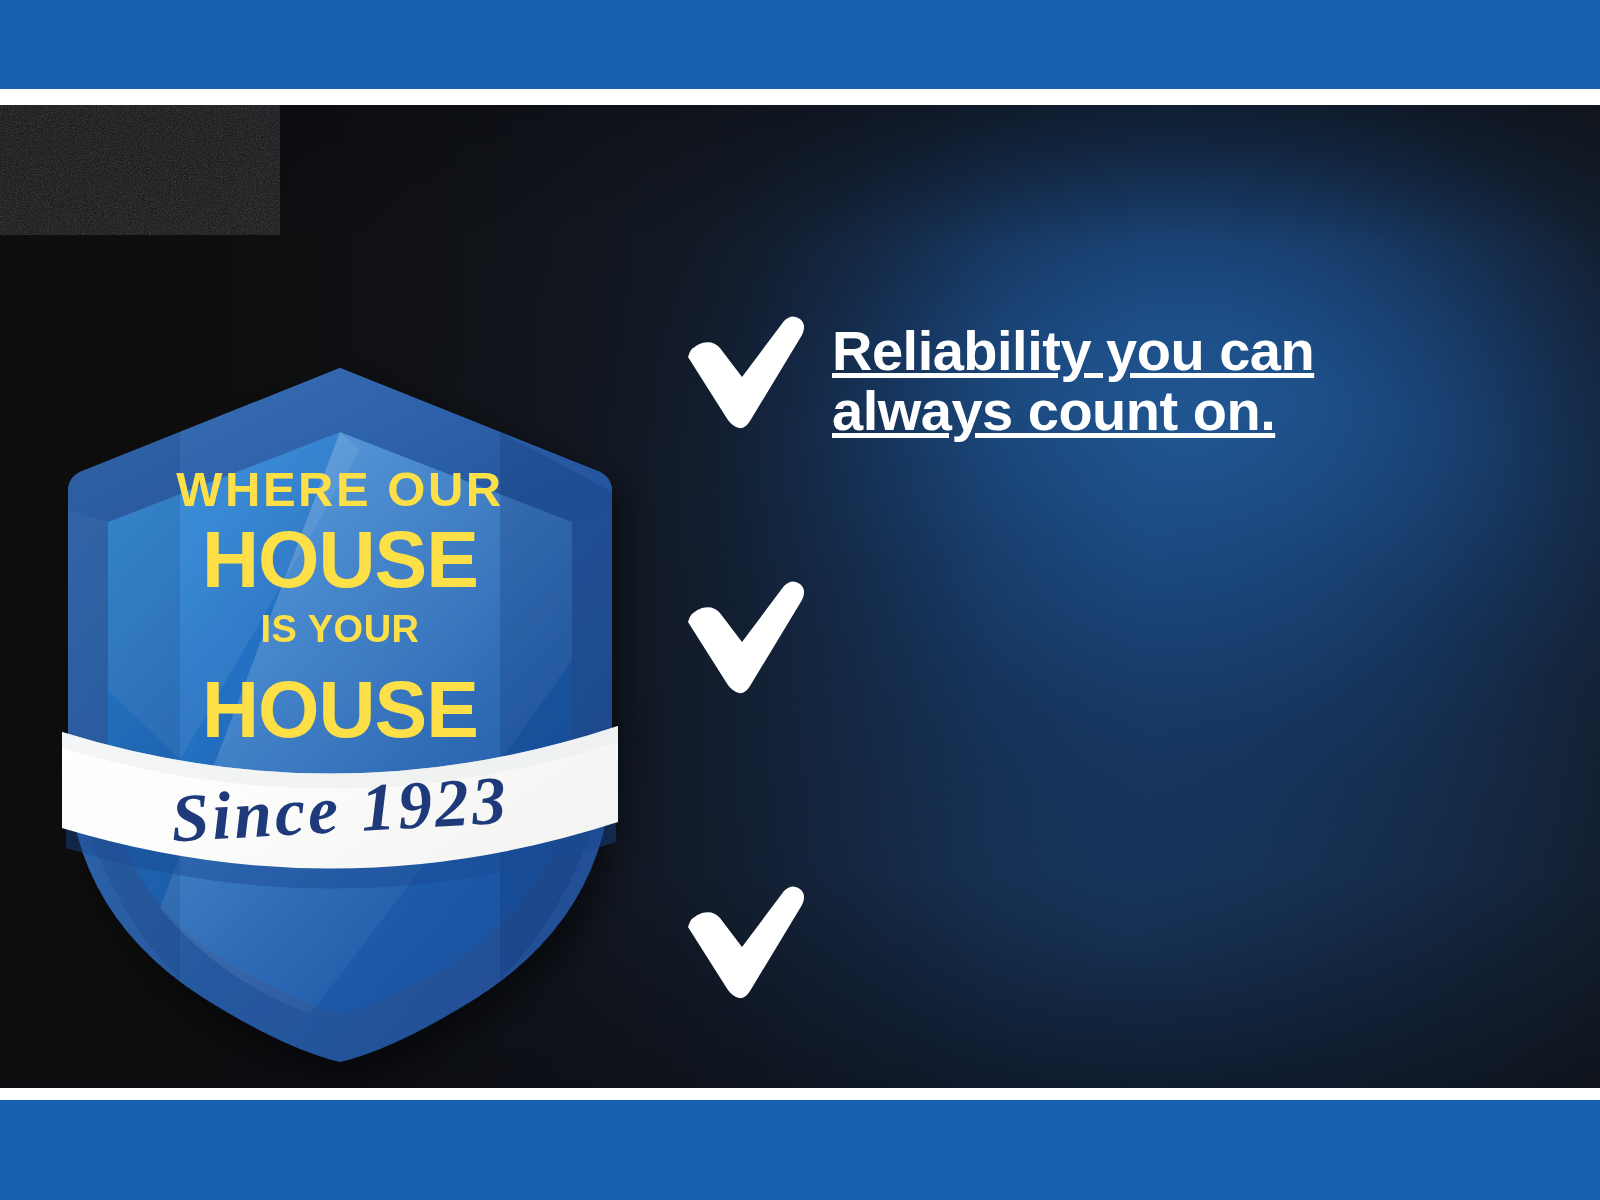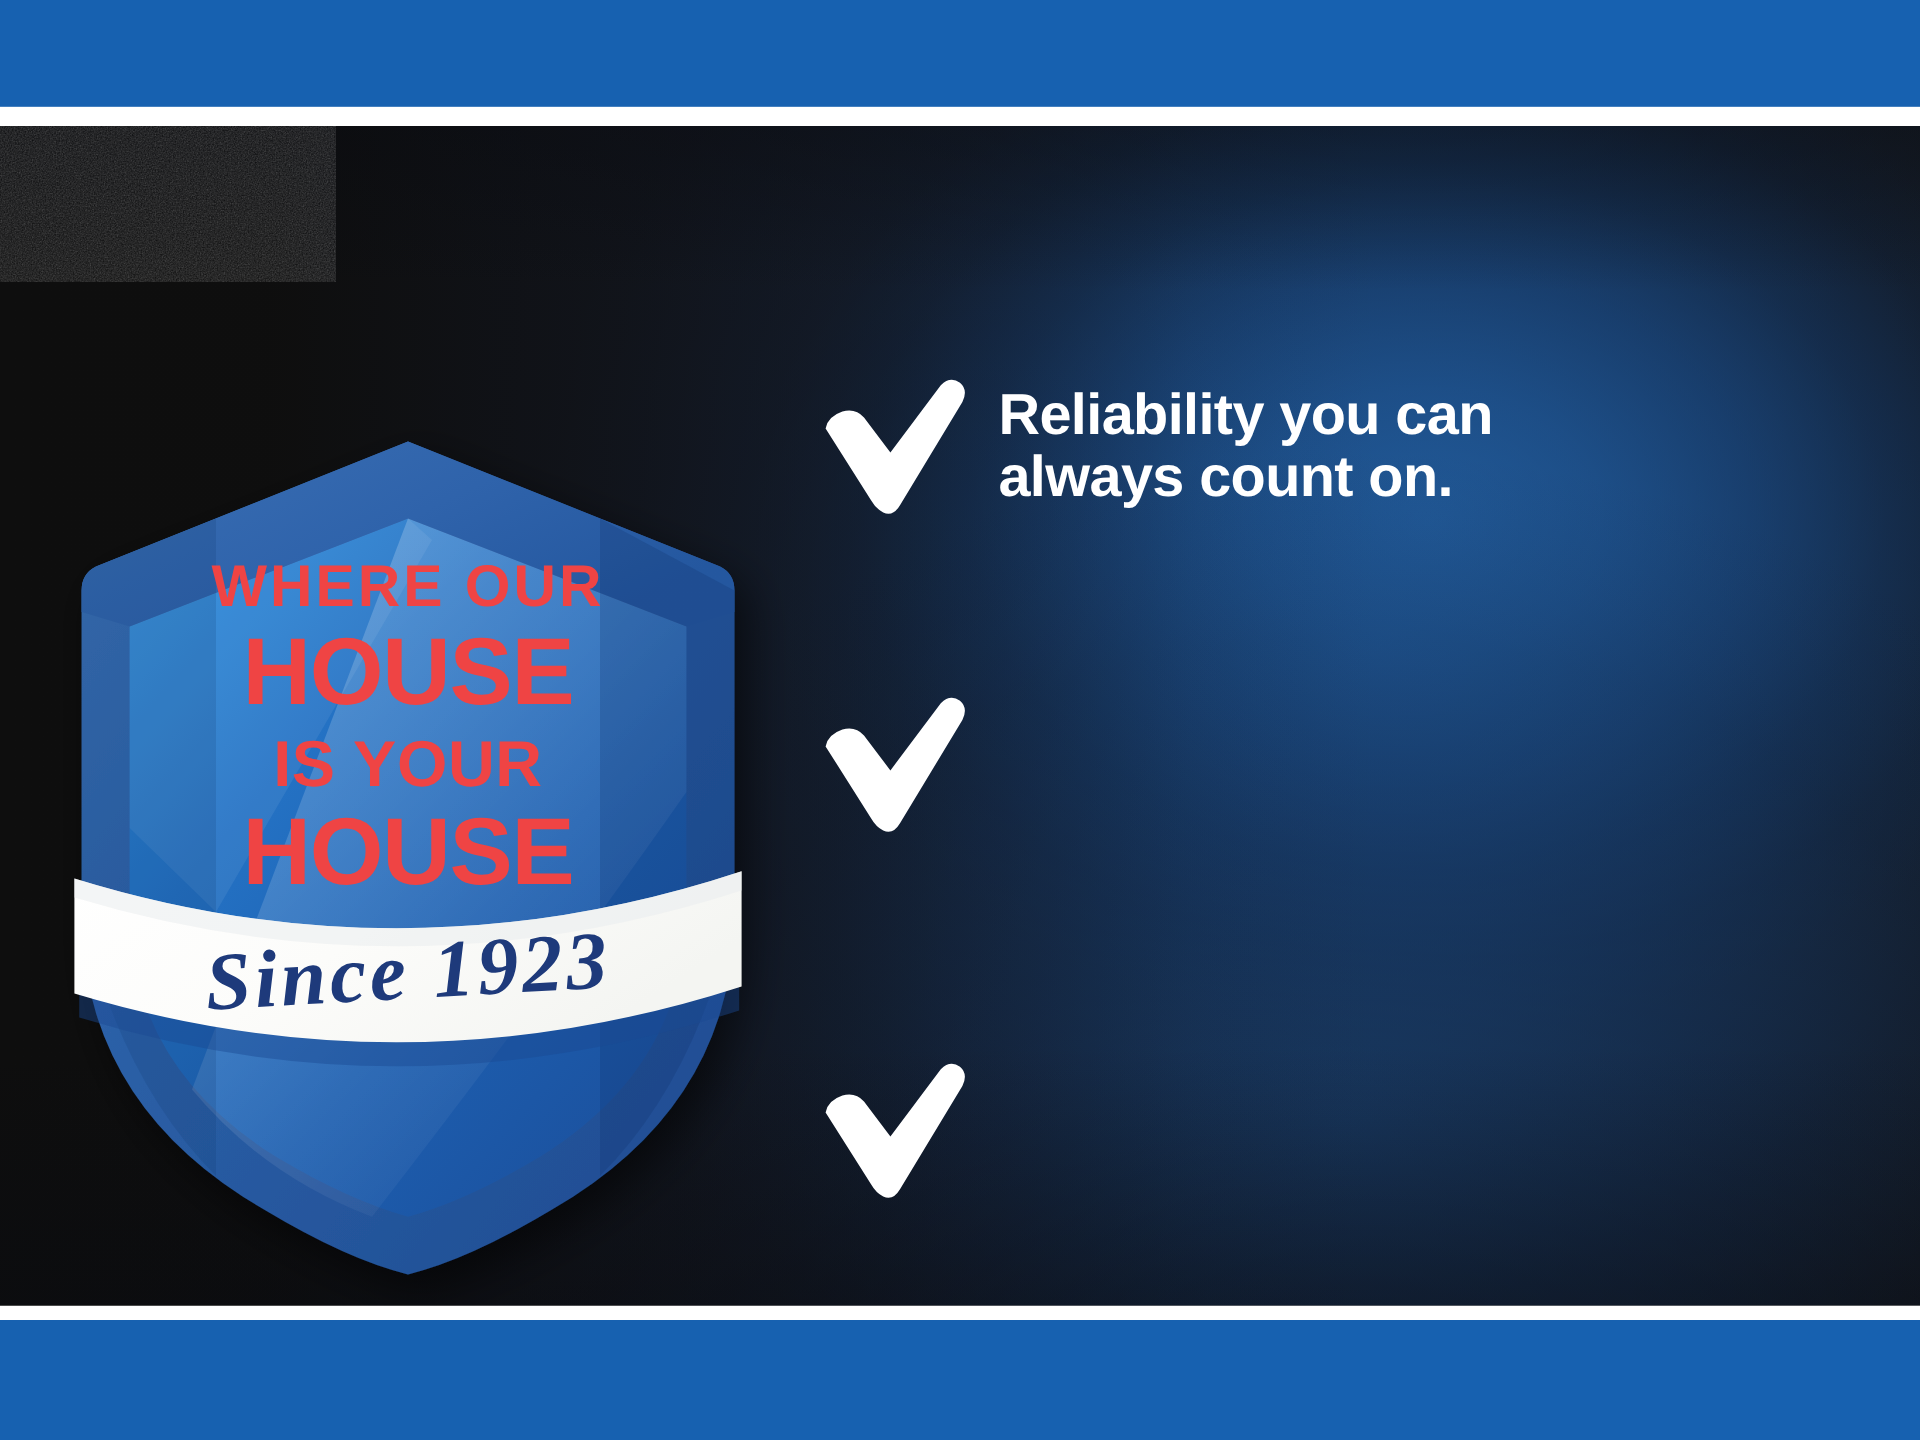--- a/index.html
+++ b/index.html
@@ -98,29 +98,29 @@
     left:60px; top:255px;
     width:560px; height:700px;
   }
   #badge svg { display:block; width:100%; height:100%; overflow:visible; }
 
   
   .shield-text {
     position:absolute;
     left:0; width:560px;
     text-align:center;
-    color:#ef4444;
+    color:#fde047;
     font-family:"Liberation Sans", sans-serif;
     font-weight:bold;
     line-height:1;
     white-space:nowrap;
   }
   #sl-1 { top:105px; font-size:49px;  letter-spacing:2.5px; }
   #sl-2 { top:160px; font-size:79px;  letter-spacing:-1px; }
-  #sl-3 { top:250px; font-size:54px;  letter-spacing:0.5px; }
+  #sl-3 { top:250px; font-size:38px;  letter-spacing:0.5px; }
   #sl-4 { top:310px; font-size:79px;  letter-spacing:-1px; }
 
   #badge-since {
     position:absolute;
     left:0; top:415px; width:560px;
     text-align:center;
     color:#1e3a7b;
     font-family:"Liberation Serif", serif;
     font-style:italic;
     font-weight:bold;
@@ -150,25 +150,26 @@
     flex:0 0 auto;
     width:130px; height:120px;
     margin-right:22px;
   }
   .check-icon svg { display:block; width:100%; height:100%; }
 
   .benefit-text {
     color:#ffffff;
     font-family:"Liberation Sans", sans-serif;
     font-weight:bold;
-    font-size:48px;
+    font-size:56px;
     line-height:1.07;
     letter-spacing:-0.5px;
     white-space:pre-line;
     padding-top:6px;
+    text-decoration:underline;
   }
   #benefit-1 .benefit-text { padding-top:24px; }
   #benefit-2 .benefit-text { padding-top:20px; }
 </style>
 </head>
 <body>
 
 <div id="stage">
 
   <div id="bar-top" class="brand-bar"></div>

